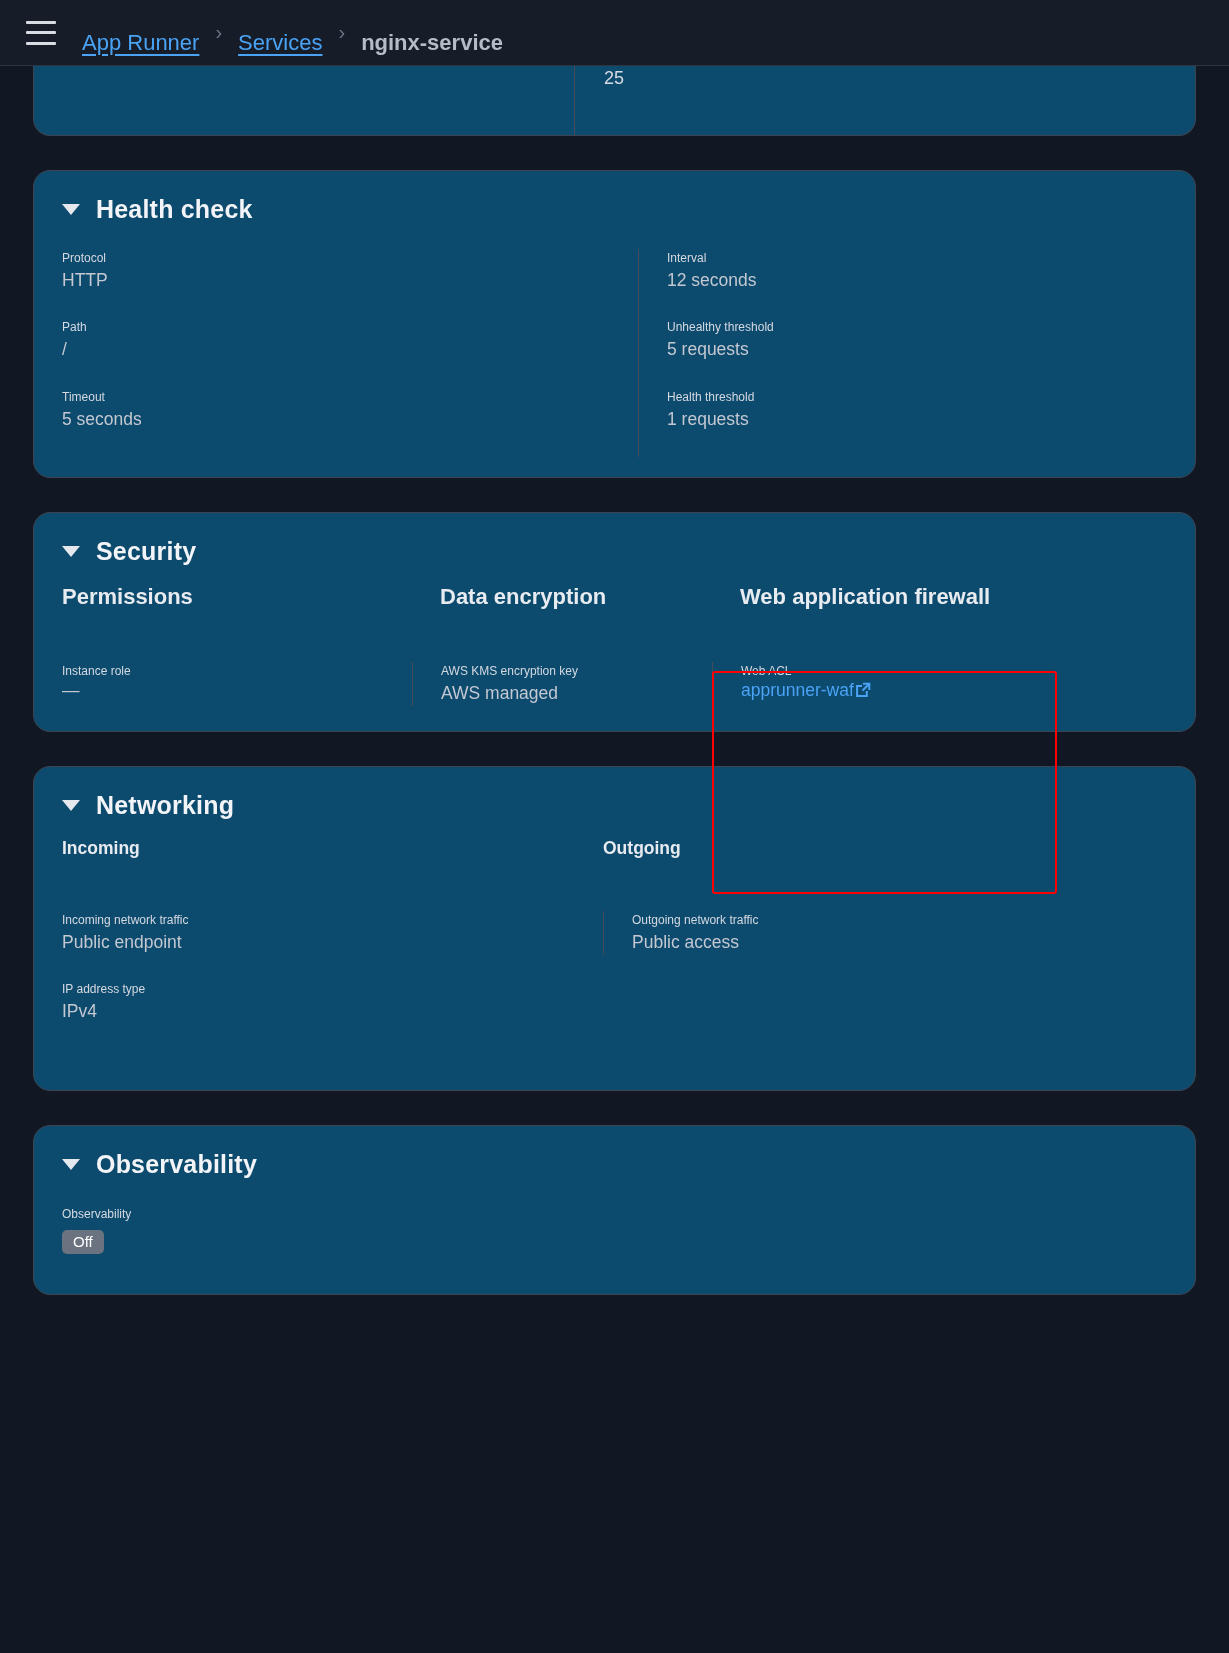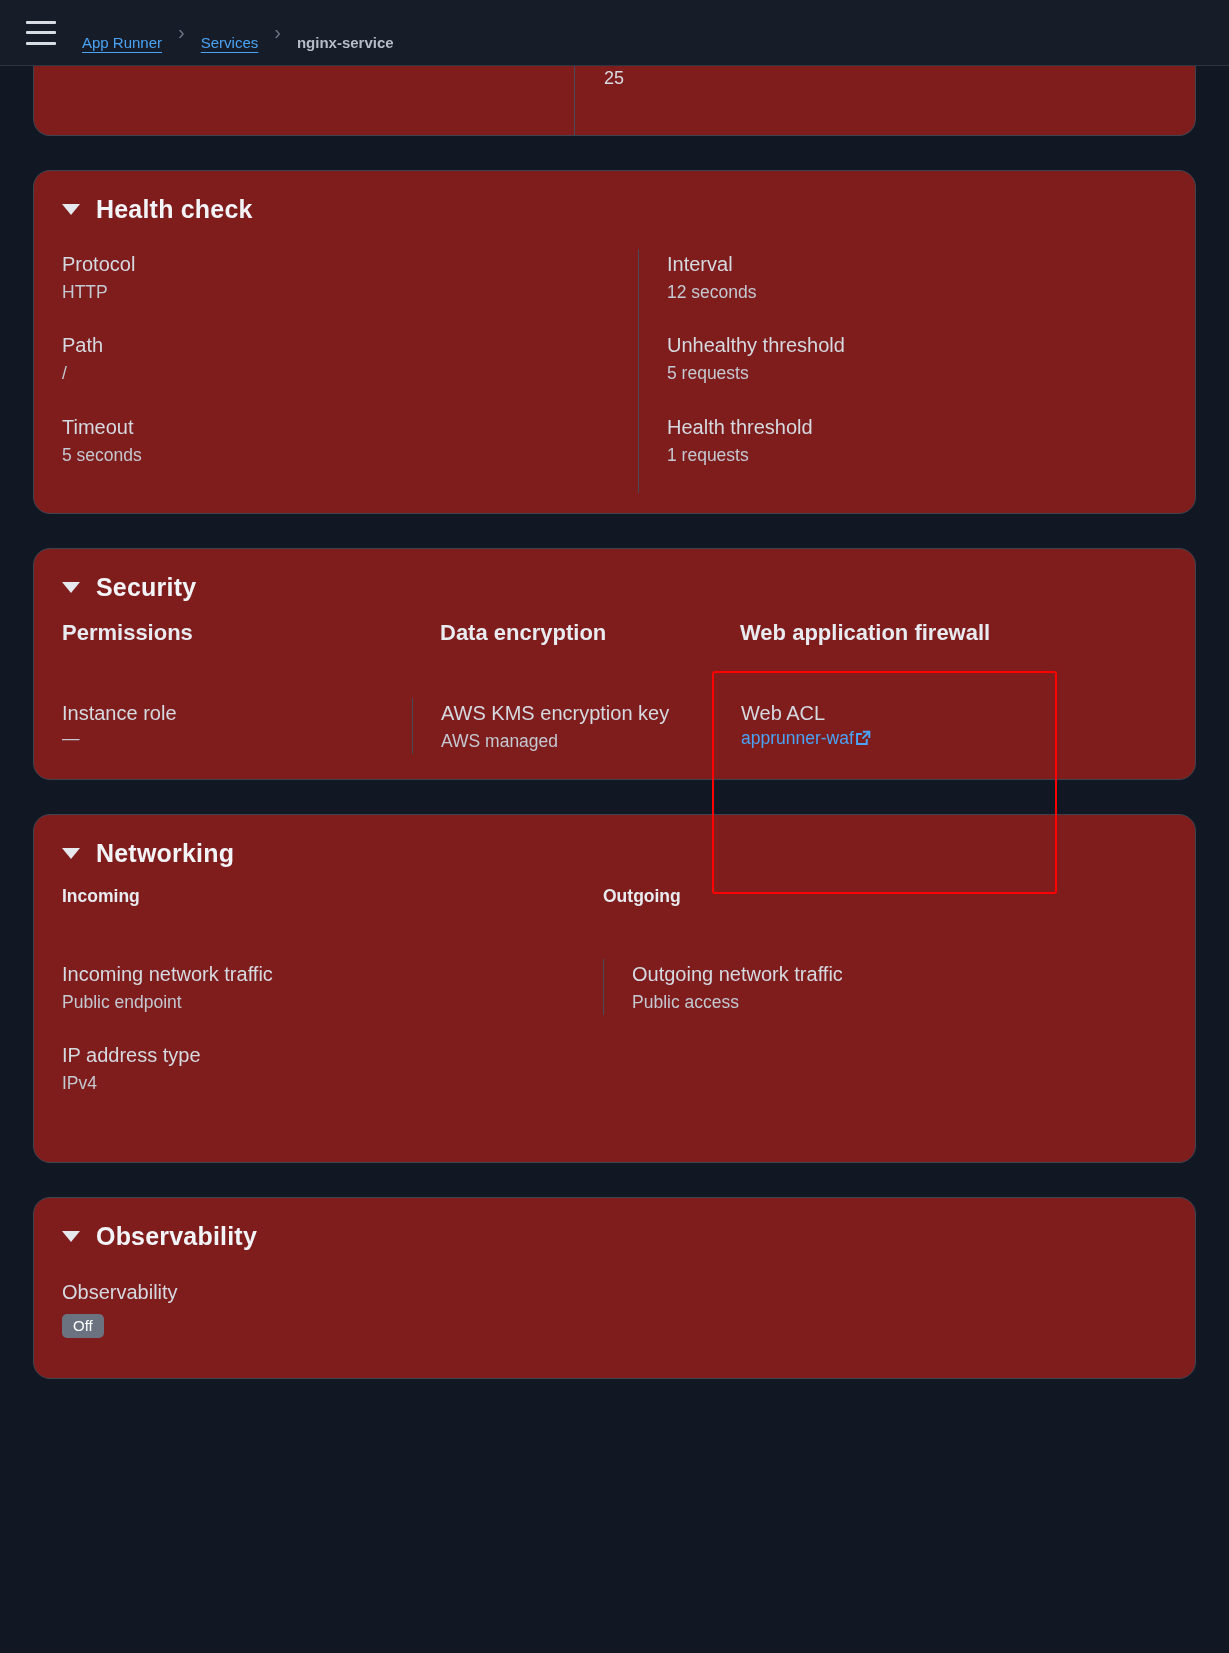--- a/index.html
+++ b/index.html
@@ -31,21 +31,21 @@
     width: 30px; height: 24px;
     display: flex; flex-direction: column; justify-content: space-between;
     margin-right: 26px;
     cursor: pointer;
   }
   .hamburger span {
     display: block; height: 3px; width: 30px;
     background: #d8dce3; border-radius: 1px;
   }
   .crumb {
-    font-size: 15px;
+    font-size: 22px;
     color: #4aa3f5;
     text-decoration: underline;
     text-underline-offset: 4px;
     cursor: pointer;
     white-space: nowrap;
     margin-top: 20px;
   }
   .crumb.current {
     color: #b6bcc6;
     text-decoration: none;
@@ -59,21 +59,21 @@
     user-select: none;
   }
 
   
   .page {
     padding: 0 33px;
     position: relative;
   }
 
   .card {
-    background: #7f1d1d;
+    background: #0c4a6e;
     border: 1px solid #3d444f;
     border-radius: 17px;
     position: relative;
   }
 
   
   .card-partial {
     height: 70px;
     margin-top: 0;
     border-top: none;
@@ -110,21 +110,21 @@
   .section-title {
     font-size: 25px;
     font-weight: bold;
     color: #f2f4f7;
     letter-spacing: .2px;
   }
 
   .body-pad { padding: 0 28px 0 28px; }
 
   .kv-label {
-    font-size: 20px;
+    font-size: 12px;
     color: #d5d9e0;
     line-height: 1.5;
   }
   .kv-value {
     font-size: 17.5px;
     color: #c3c8d1;
     line-height: 1.5;
   }
   .kv-block { margin-bottom: 25px; }
 

